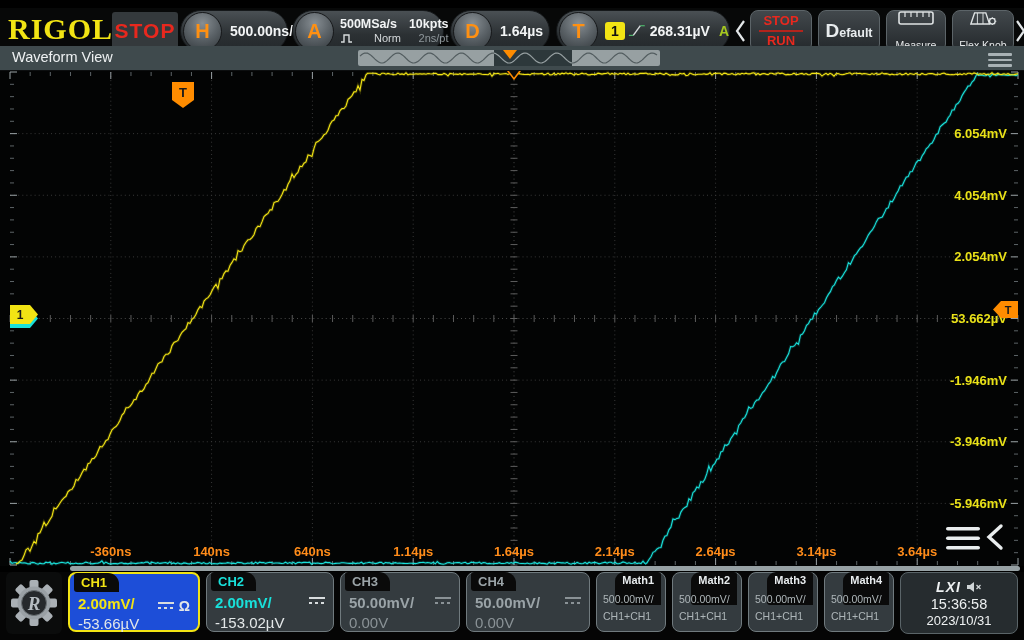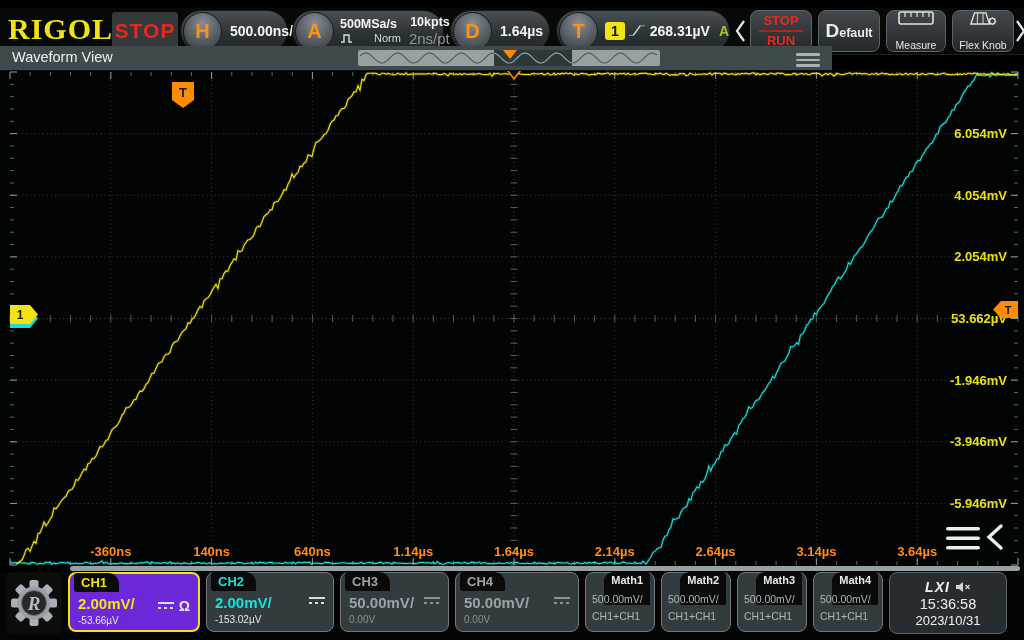--- a/index.html
+++ b/index.html
@@ -16,56 +16,56 @@
         background:linear-gradient(180deg,#4a5054,#2b3033 60%,#24292c);border:1px solid #15181a;box-sizing:border-box;}
   .knob{width:37px;height:37px;margin-left:2px;border-radius:50%;flex:none;
         background:radial-gradient(circle at 50% 28%,#878e93 0%,#5b6267 48%,#31373b 100%);
         border:1px solid #17191b;color:#ff9012;font-weight:bold;font-size:20px;
         display:flex;align-items:center;justify-content:center;}
   .pill-val{color:#f2f4f5;font-weight:bold;font-size:14px;margin-left:8px;white-space:nowrap;}
   .acq-col{display:flex;flex-direction:column;justify-content:center;margin-left:6px;line-height:1.15;}
   .acq-rate{color:#f2f4f5;font-weight:bold;font-size:12.5px;}
   .acq-mode{display:flex;align-items:center;gap:21px;color:#d5d9db;font-size:11px;}
   .acq-depth{color:#f2f4f5;font-weight:bold;font-size:12.5px;}
-  .acq-res{color:#8f979b;font-size:15px;}
+  .acq-res{color:#8f979b;font-size:11px;}
   .trig-badge{width:20px;height:18px;margin-left:7px;background:#f2e414;border-radius:3px;color:#111;
         font-weight:bold;font-size:14px;display:flex;align-items:center;justify-content:center;flex:none;}
   .trig-level{color:#f2f4f5;font-weight:bold;font-size:14px;margin-left:4px;white-space:nowrap;}
   .trig-sweep{color:#a6c820;font-weight:bold;font-size:14px;margin-left:9px;}
   .tbtn{position:absolute;top:2px;height:42px;border-radius:8px;box-sizing:border-box;cursor:pointer;
         background:linear-gradient(180deg,#42484c,#23282b);border:1px solid #5c6468;
         display:flex;flex-direction:column;align-items:center;justify-content:center;}
   .sr-line{color:#e8281e;font-weight:bold;font-size:13px;line-height:1.2;}
   .sr-div{width:44px;height:2px;background:#b3241c;margin:1px 0;}
   .btn-default-label{display:block;font-size:12.5px;font-weight:bold;color:#e8ecee;}
   .btn-default-label::first-letter{font-size:19px;}
   .tbtn-label{font-size:10.5px;color:#e6e9ea;margin-top:14px;}
   .navchev{position:absolute;top:10px;width:12px;height:26px;cursor:pointer;}
   
-  #wvbar{position:absolute;left:0;top:46px;width:832px;height:24px;background:#3f4a4d;z-index:5;
+  #wvbar{position:absolute;left:0;top:46px;width:1024px;height:24px;background:#3f4a4d;z-index:5;
         border-bottom:1px solid #0c0e0f;}
   #wv-title{position:absolute;left:12px;top:3px;color:#eef1f2;font-size:14.5px;}
   #wv-burger{position:absolute;right:12px;top:7px;display:flex;flex-direction:column;gap:3px;cursor:pointer;}
   #wv-burger span{display:block;width:24px;height:2.6px;background:#a9b2b5;border-radius:1px;}
   
   #plotsvg{position:absolute;left:0;top:0;z-index:1;}
   
   #hsep{position:absolute;left:70px;top:566px;width:950px;height:5px;background:#97a1a4;border-radius:3px;z-index:4;}
   
   #botbar{position:absolute;left:0;top:572px;width:1024px;height:68px;background:#050505;z-index:5;
         display:flex;align-items:flex-start;padding-left:6px;box-sizing:border-box;gap:6px;}
   .logobox{width:56px;height:62px;background:#0b0c0c;border-radius:6px;flex:none;display:flex;
         align-items:center;justify-content:center;cursor:pointer;}
   .chbox{position:relative;height:60px;background:#343b3f;border:1px solid #707a7e;border-radius:8px;
         box-sizing:border-box;flex:none;cursor:pointer;}
-  .chbox.selected{border:2px solid #f2e414;background:#6d28d9;}
+  .chbox.selected{border:2px solid #f2e414;background:#1d4ed8;}
   .chtab{position:absolute;top:-1px;left:4px;height:19px;padding:0 12px 0 7px;background:#0a0a0a;
         border-radius:3px 11px 0 3px;font-size:13px;font-weight:bold;line-height:19px;}
   .chscale{position:absolute;left:8px;top:21px;font-size:15px;font-weight:bold;white-space:nowrap;}
-  .chofs{position:absolute;left:8px;top:41px;font-size:10px;color:#e3e7e8;white-space:nowrap;}
+  .chofs{position:absolute;left:8px;top:41px;font-size:15px;color:#e3e7e8;white-space:nowrap;}
   .chbox.disabled .chofs{color:#8a9296;}
   .chicons{position:absolute;right:8px;top:24px;display:flex;align-items:center;gap:5px;}
   .dcicon{width:16px;height:9px;position:relative;}
   .dcicon::before{content:"";position:absolute;left:0;top:0;width:16px;height:2px;background:#d8dcde;}
   .dcicon::after{content:"";position:absolute;left:0;top:5px;width:16px;height:2px;
         background:repeating-linear-gradient(90deg,#d8dcde 0 3px,transparent 3px 6px);}
   .chbox.disabled .dcicon::before{background:#8a9296;}
   .chbox.disabled .dcicon::after{background:repeating-linear-gradient(90deg,#8a9296 0 3px,transparent 3px 6px);}
   .ohm{color:#e3e7e8;font-size:14px;font-weight:bold;}
   .mathbox{position:relative;width:70px;height:60px;background:#343b3f;border:1px solid #707a7e;
@@ -550,21 +550,21 @@
 
   <div class="chbox" style="width:128px;padding-left:7px;">
     <div class="chtab" style="color: rgb(25, 224, 218);">CH2</div>
     <div class="chscale" style="color: rgb(25, 224, 218);">2.00mV/</div>
     <div class="chicons">
         <span class="dcicon"></span>
       </div>
     <div class="chofs">-153.02µV</div>
   </div>
 
-  <div class="chbox disabled" style="width:109px;">
+  <div class="chbox disabled" style="width:120px;">
     <div class="chtab" style="color: rgb(154, 163, 167);">CH3</div>
     <div class="chscale" style="color: rgb(154, 163, 167);">50.00mV/</div>
     <div class="chicons">
         <span class="dcicon"></span>
       </div>
     <div class="chofs">0.00V</div>
   </div>
 
   <div class="chbox disabled" style="width:124px;">
     <div class="chtab" style="color: rgb(154, 163, 167);">CH4</div>

